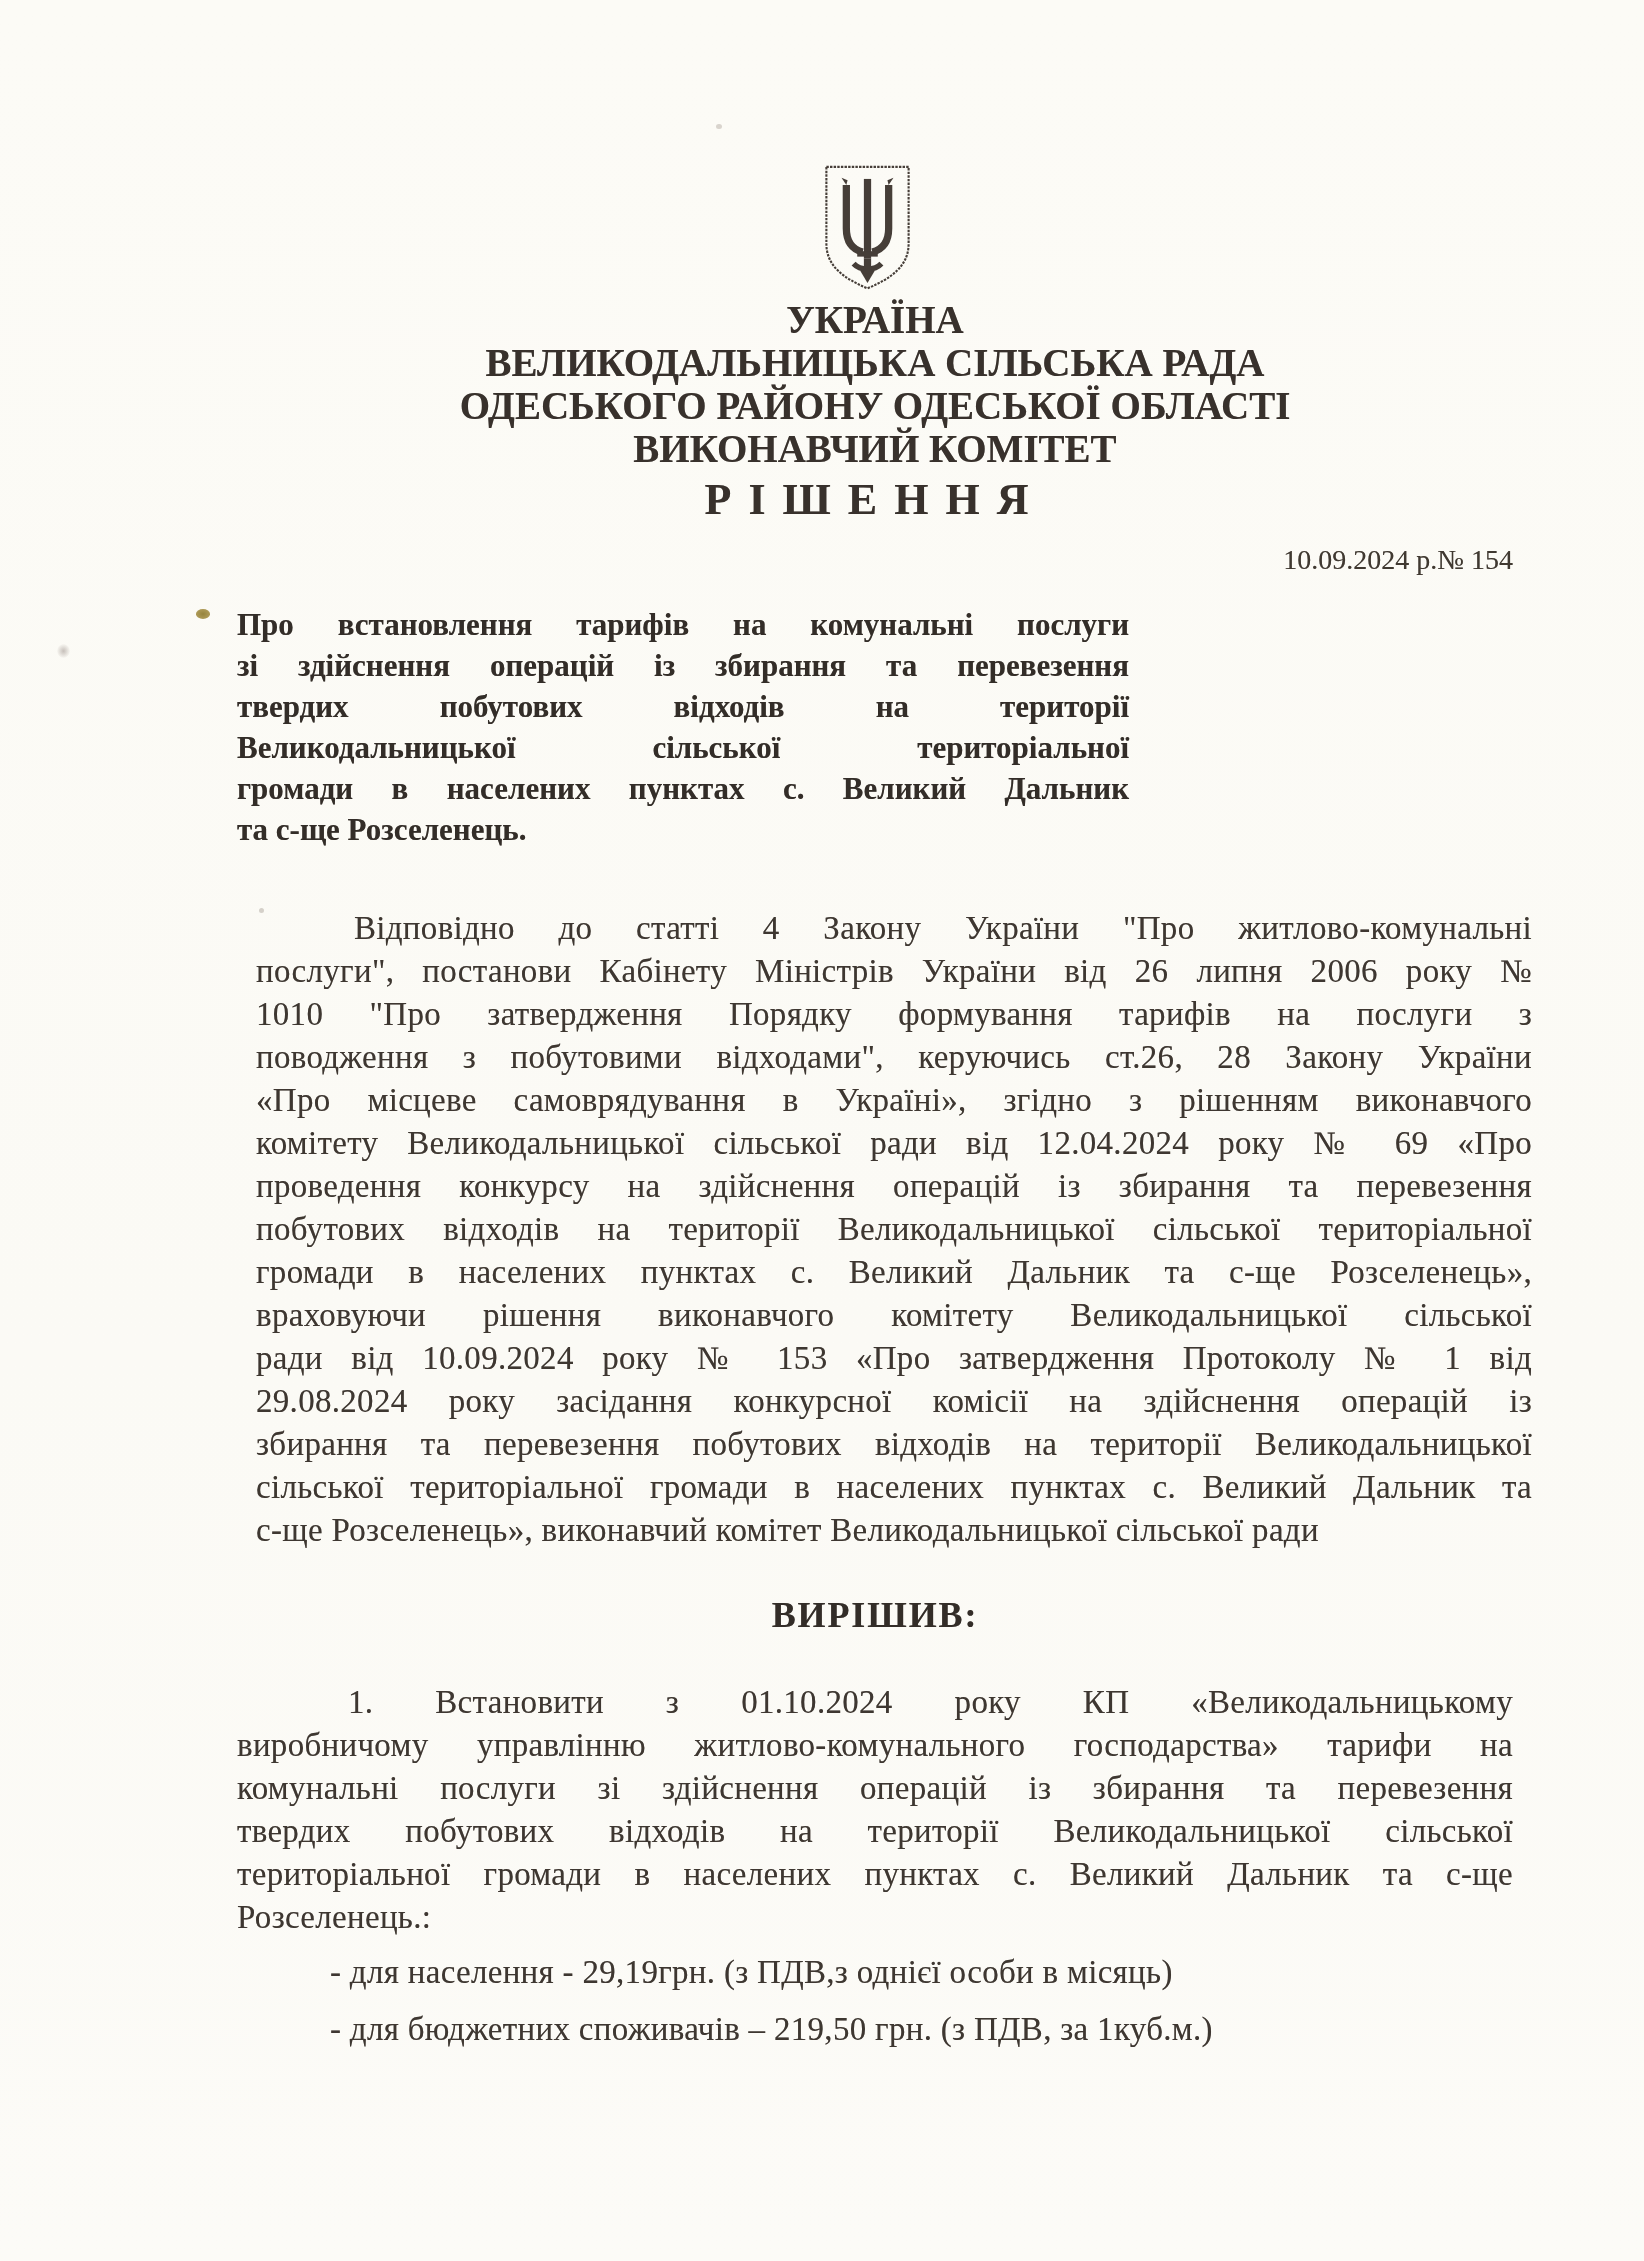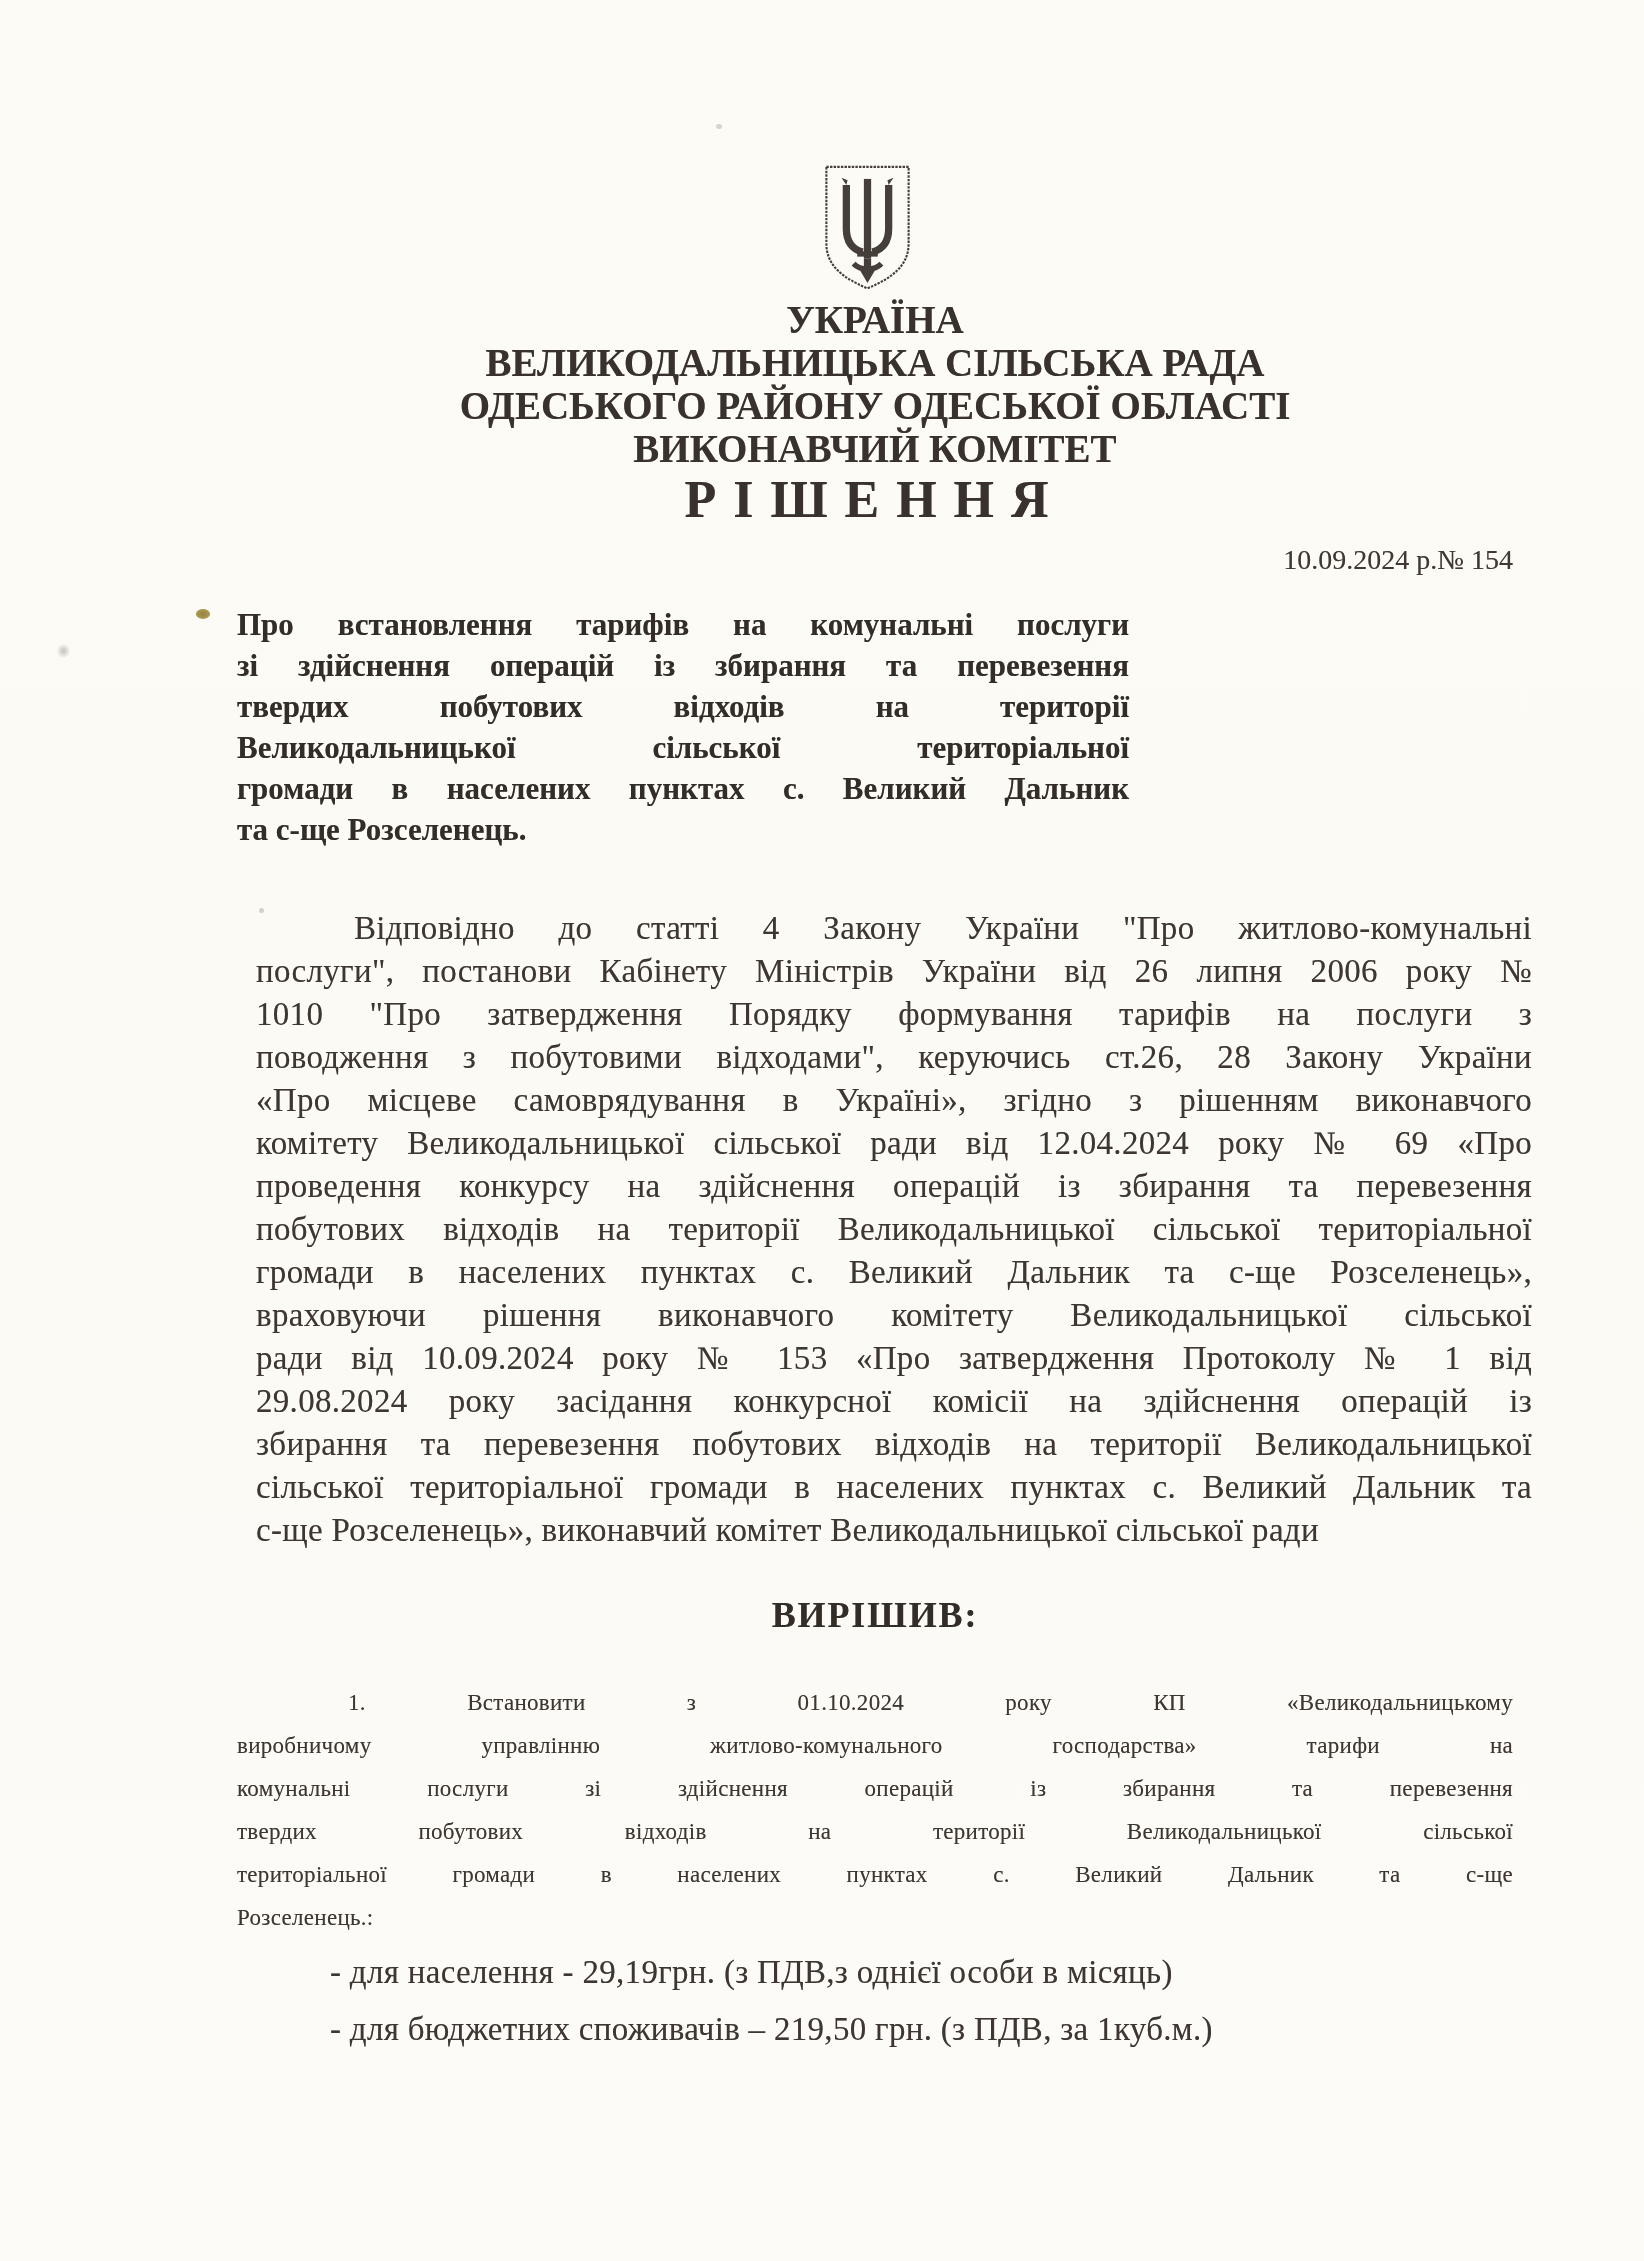--- a/index.html
+++ b/index.html
@@ -17,21 +17,21 @@
 
   
   .emblem { position: absolute; left: 819px; top: 162px; width: 97px; height: 130px; }
   .emblem svg { width: 100%; height: 100%; }
 
   .header-block {
     position: absolute; left: 231px; top: 298px; width: 1288px;
     text-align: center; font-weight: bold; color: #38312c;
     font-size: 39px; line-height: 43px; white-space: nowrap;
   }
-  .header-block .doc-type { margin-top: 7.7px; letter-spacing: 17px; font-size: 52px; }
+  .header-block .doc-type { margin-top: 7.7px; letter-spacing: 17px; font-size: 44px; }
 
   .date-row {
     position: absolute; left: 219px; top: 542px; width: 1294px;
     display: flex; justify-content: flex-end;
     font-size: 28px; line-height: 36px; color: #403931;
   }
 
   
   .jline { text-align: justify; text-align-last: justify; }
   .jline.last { text-align-last: left; }
@@ -47,21 +47,21 @@
   .preamble .jline:first-child { text-indent: 98px; }
 
   .resolved-heading {
     position: absolute; left: 237px; top: 1594px; width: 1276px;
     text-align: center; font-weight: bold; font-size: 36px; letter-spacing: 1.9px;
     color: #332d28;
   }
 
   .item1 {
     position: absolute; left: 237px; top: 1681px; width: 1276px;
-    font-size: 23px; line-height: 43px; letter-spacing: 0.3px;
+    font-size: 33px; line-height: 43px; letter-spacing: 0.3px;
   }
   .item1 .jline:first-child { text-indent: 111px; }
 
   .tariffs {
     position: absolute; left: 330px; top: 1944px; width: 1224px;
     font-size: 33px; line-height: 57px; letter-spacing: 0.3px;
   }
 
   
   .speck { position: absolute; border-radius: 50%; }

